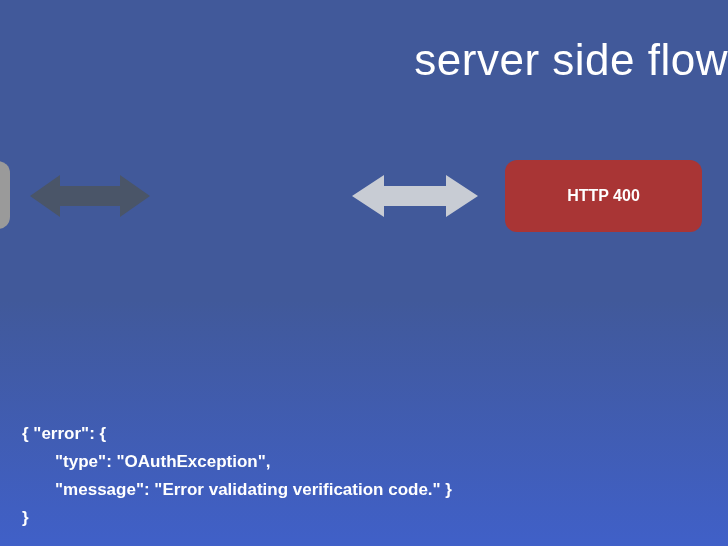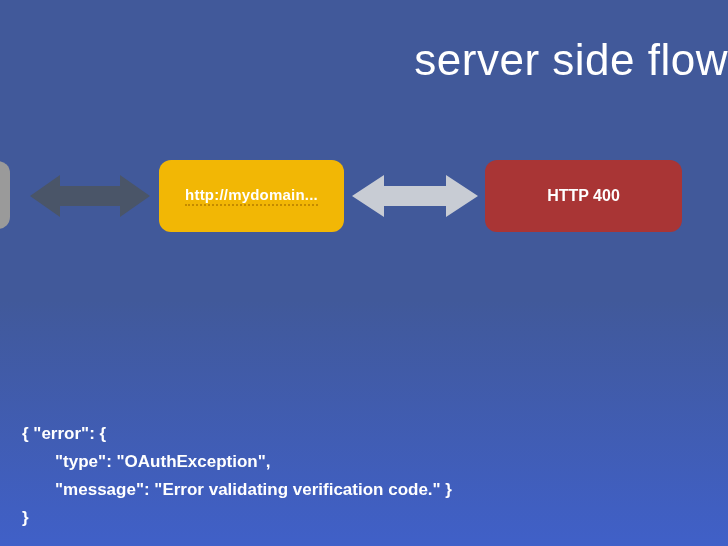--- a/index.html
+++ b/index.html
@@ -55,21 +55,21 @@
     height: 72px;
     background: #f2b705;
     font-size: 15px;
     letter-spacing: 0.2px;
   }
   #box-domain .lbl {
     border-bottom: 2px dotted #c48b00;
     padding-bottom: 1px;
   }
   #box-http {
-    left: 485px;
+    left: 505px;
     top: 160px;
     width: 197px;
     height: 72px;
     background: #a93535;
     font-size: 16px;
   }
   
   .arrow {
     position: absolute;
     height: 46px;
@@ -106,23 +106,20 @@
   <div id="box-left" class="box">
     <span></span>
   </div>
 
   <div id="arrow-1" class="arrow">
     <svg width="120" height="46" viewBox="0 0 120 46" xmlns="http://www.w3.org/2000/svg">
       <polygon points="0,23 30,2 30,13 90,13 90,2 120,23 90,44 90,33 30,33 30,44" fill="#4a5568"></polygon>
     </svg>
   </div>
 
-  <div id="box-domain" class="box">
-    <span class="lbl">http://mydomain...</span>
-  </div>
 
   <div id="arrow-2" class="arrow">
     <svg width="126" height="46" viewBox="0 0 126 46" xmlns="http://www.w3.org/2000/svg">
       <polygon points="0,23 32,2 32,13 94,13 94,2 126,23 94,44 94,33 32,33 32,44" fill="#c8ccd4"></polygon>
     </svg>
   </div>
 
   <div id="box-http" class="box">
     <span>HTTP 400</span>
   </div>

